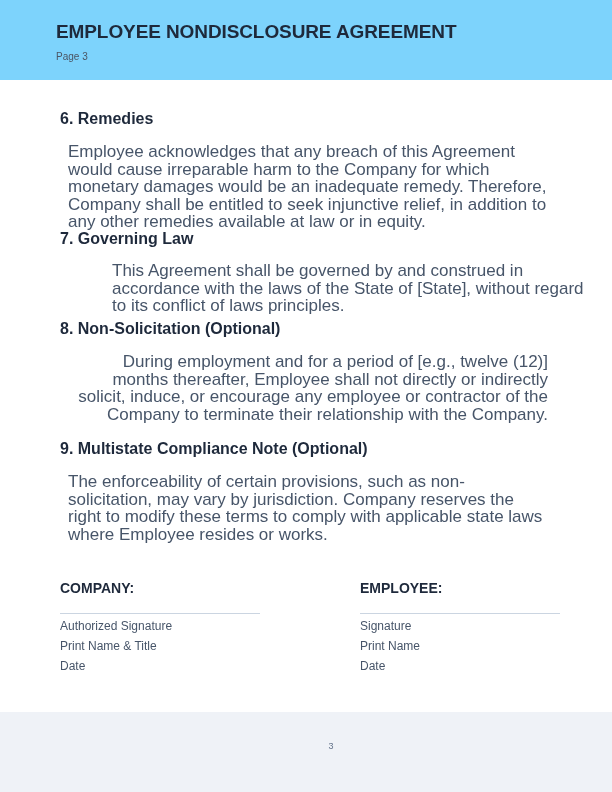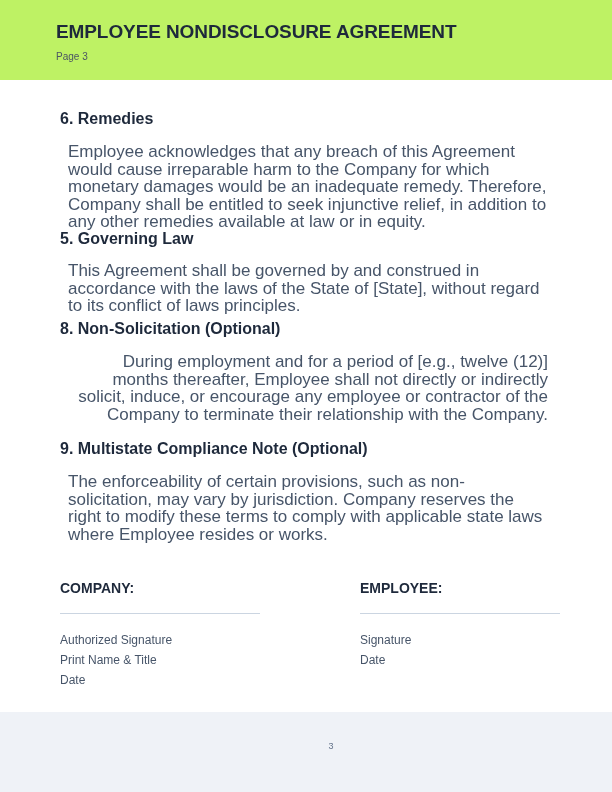--- a/index.html
+++ b/index.html
@@ -3,21 +3,21 @@
   <meta charset="utf-8">
   <style>
     html, body { margin: 0; padding: 0; }
     body {
       width: 612px; height: 792px; background: #ffffff;
       font-family: "Liberation Sans", "DejaVu Sans", sans-serif;
       position: relative; overflow: hidden;
     }
     .header {
       position: absolute; left: 0; top: 0; width: 612px; height: 80px;
-      background: #bef264;
+      background: #7dd3fc;
     }
     .doc-title {
       position: absolute; left: 56px; top: 21px;
       font-size: 19px; font-weight: bold; color: #1e293b; letter-spacing: -0.1px;
       white-space: nowrap;
     }
     .page-label {
       position: absolute; left: 56px; top: 51px;
       font-size: 10px; color: #4b5563;
     }
@@ -26,21 +26,21 @@
       font-size: 16px; font-weight: bold; color: #1e293b; white-space: nowrap; text-align: center;
     }
     .section-body {
       position: absolute; left: 68px; width: 480px;
       font-size: 17px; line-height: 17.5px; color: #475569;
     }
     .sig-col { position: absolute; top: 580px; width: 200px; }
     .sig-heading { font-size: 14px; font-weight: bold; color: #1e293b; }
     .sig-line { margin-top: 17px; height: 1px; background: #cbd5e1; width: 200px; }
     .sig-field { font-size: 12px; color: #475569; line-height: 20px; }
-    .sig-fields { margin-top: 16px; }
+    .sig-fields { margin-top: 2px; }
     .footer {
       position: absolute; left: 0; top: 712px; width: 612px; height: 80px;
       background: #eff2f7;
     }
     .page-number {
       position: absolute; left: 0; width: 612px; top: 29px;
       text-align: center; font-size: 9px; color: #64748b; padding-left: 50px; box-sizing: border-box;
     }
   </style>
 </head>
@@ -50,22 +50,22 @@
   <div class="doc-title">EMPLOYEE NONDISCLOSURE AGREEMENT</div>
   <div class="page-label">Page 3</div>
 </div>
 
 <div>
   <div class="section-heading" style="top:110px;">6. Remedies</div>
   <div class="section-body" style="top:143px;">Employee acknowledges that any breach of this Agreement would cause irreparable harm to the Company for which monetary damages would be an inadequate remedy. Therefore, Company shall be entitled to seek injunctive relief, in addition to any other remedies available at law or in equity.</div>
 </div>
 
 <div>
-  <div class="section-heading" style="top:230px;">5. Governing Law</div>
-  <div class="section-body" style="top:262px;">This Agreement shall be governed by and construed in accordance with the laws of the State of [State], without regard to its conflict of laws principles.</div>
+  <div class="section-heading" style="top:230px;">7. Governing Law</div>
+  <div class="section-body" style="top:262px;margin-left:44px;">This Agreement shall be governed by and construed in accordance with the laws of the State of [State], without regard to its conflict of laws principles.</div>
 </div>
 
 <div>
   <div class="section-heading" style="top:320px;">8. Non-Solicitation (Optional)</div>
   <div class="section-body" style="top:353px;text-align:right;">During employment and for a period of [e.g., twelve (12)] months thereafter, Employee shall not directly or indirectly solicit, induce, or encourage any employee or contractor of the Company to terminate their relationship with the Company.</div>
 </div>
 
 <div>
   <div class="section-heading" style="top:440px;">9. Multistate Compliance Note (Optional)</div>
   <div class="section-body" style="top:473px;">The enforceability of certain provisions, such as non-solicitation, may vary by jurisdiction. Company reserves the right to modify these terms to comply with applicable state laws where Employee resides or works.</div>
@@ -79,19 +79,20 @@
     <div class="sig-field">Print Name &amp; Title</div>
     <div class="sig-field">Date</div>
   </div>
 </div>
 
 <div class="sig-col" style="left:360px;">
   <div class="sig-heading">EMPLOYEE:</div>
   <div class="sig-line"></div>
   <div class="sig-fields">
     <div class="sig-field">Signature</div>
+    <div class="sig-field">Print Name</div>
     <div class="sig-field">Date</div>
   </div>
 </div>
 
 <div class="footer">
   <div class="page-number">3</div>
 </div>
 
 </body></html>

